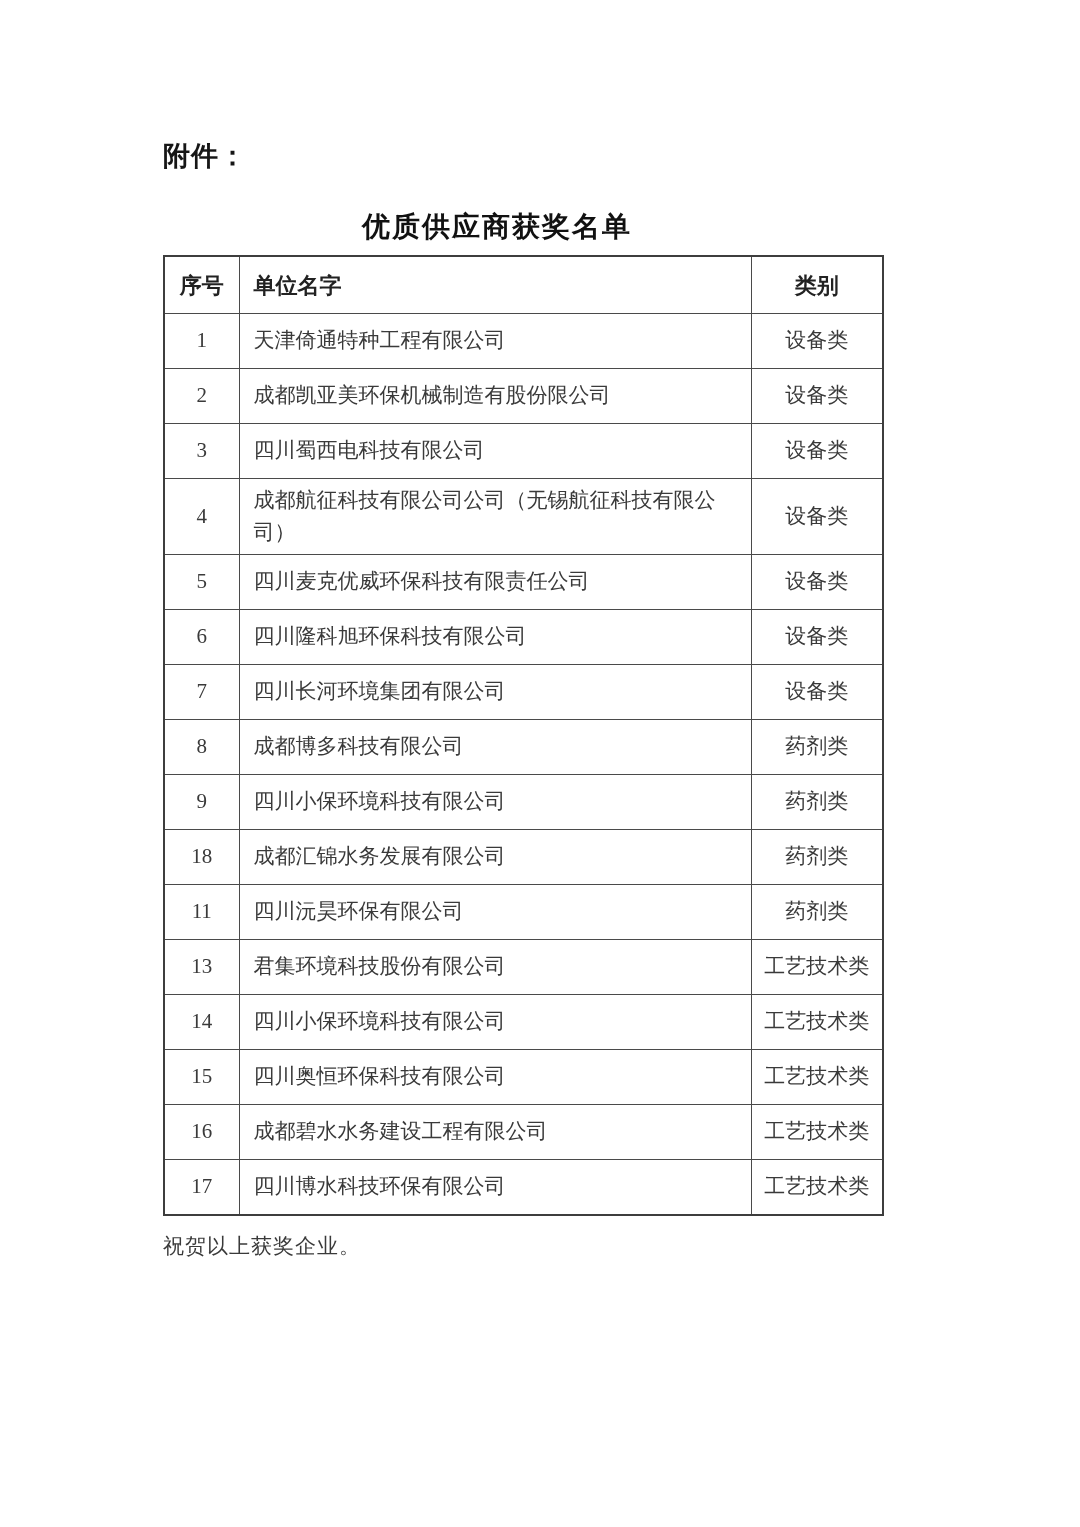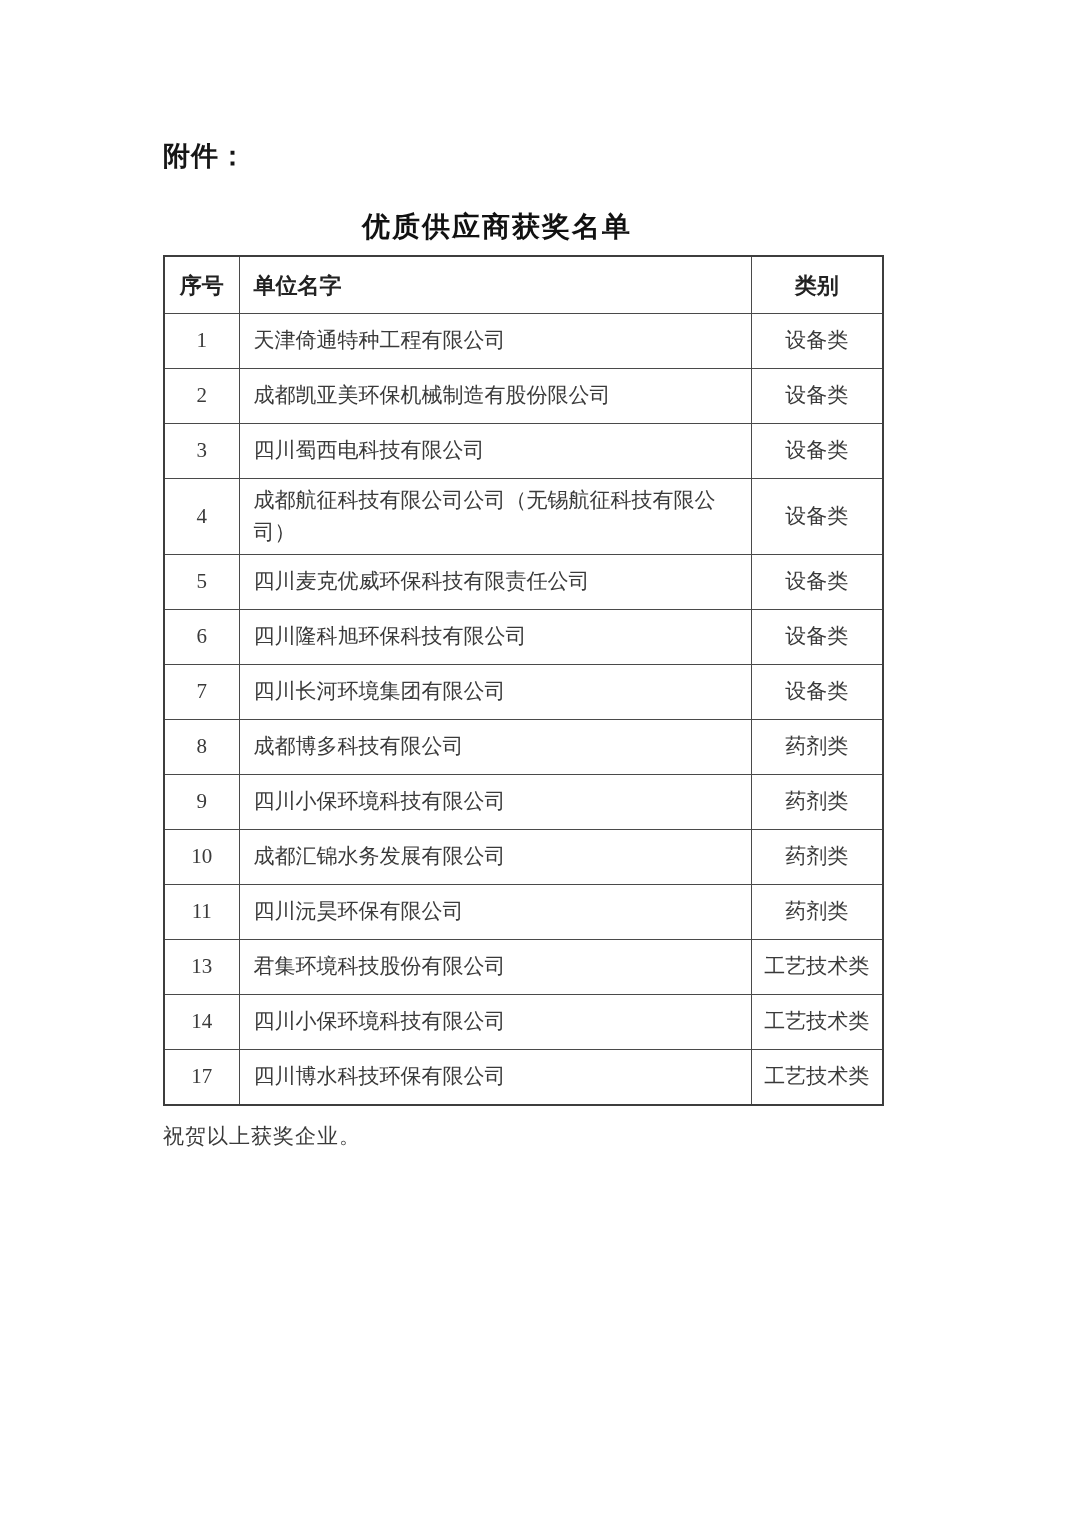--- a/index.html
+++ b/index.html
@@ -143,40 +143,50 @@
         <td class="cell-no">8</td>
         <td class="cell-name">成都博多科技有限公司</td>
         <td class="cell-cat">药剂类</td>
       </tr>
       <tr>
         <td class="cell-no">9</td>
         <td class="cell-name">四川小保环境科技有限公司</td>
         <td class="cell-cat">药剂类</td>
       </tr>
       <tr>
-        <td class="cell-no">10</td>
+        <td class="cell-no">18</td>
         <td class="cell-name">成都汇锦水务发展有限公司</td>
         <td class="cell-cat">药剂类</td>
       </tr>
       <tr>
         <td class="cell-no">11</td>
         <td class="cell-name">四川沅昊环保有限公司</td>
         <td class="cell-cat">药剂类</td>
       </tr>
       <tr>
         <td class="cell-no">13</td>
         <td class="cell-name">君集环境科技股份有限公司</td>
         <td class="cell-cat">工艺技术类</td>
       </tr>
       <tr>
         <td class="cell-no">14</td>
         <td class="cell-name">四川小保环境科技有限公司</td>
         <td class="cell-cat">工艺技术类</td>
       </tr>
       <tr>
+        <td class="cell-no">15</td>
+        <td class="cell-name">四川奥恒环保科技有限公司</td>
+        <td class="cell-cat">工艺技术类</td>
+      </tr>
+      <tr>
+        <td class="cell-no">16</td>
+        <td class="cell-name">成都碧水水务建设工程有限公司</td>
+        <td class="cell-cat">工艺技术类</td>
+      </tr>
+      <tr>
         <td class="cell-no">17</td>
         <td class="cell-name">四川博水科技环保有限公司</td>
         <td class="cell-cat">工艺技术类</td>
       </tr>
     </tbody>
   </table>
 
   <div class="footer-note">祝贺以上获奖企业。</div>
 
 </div>

